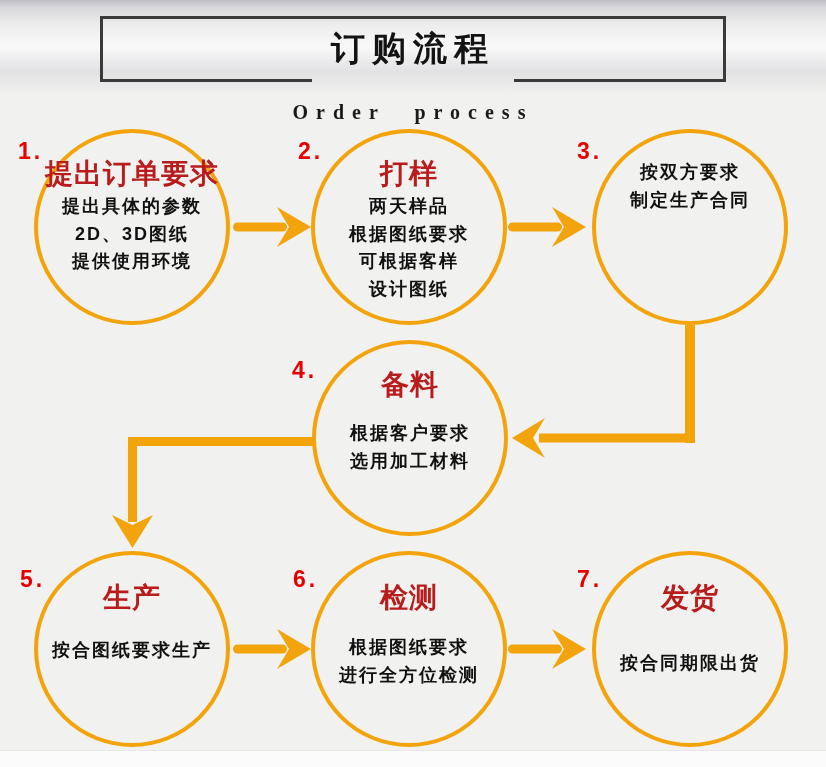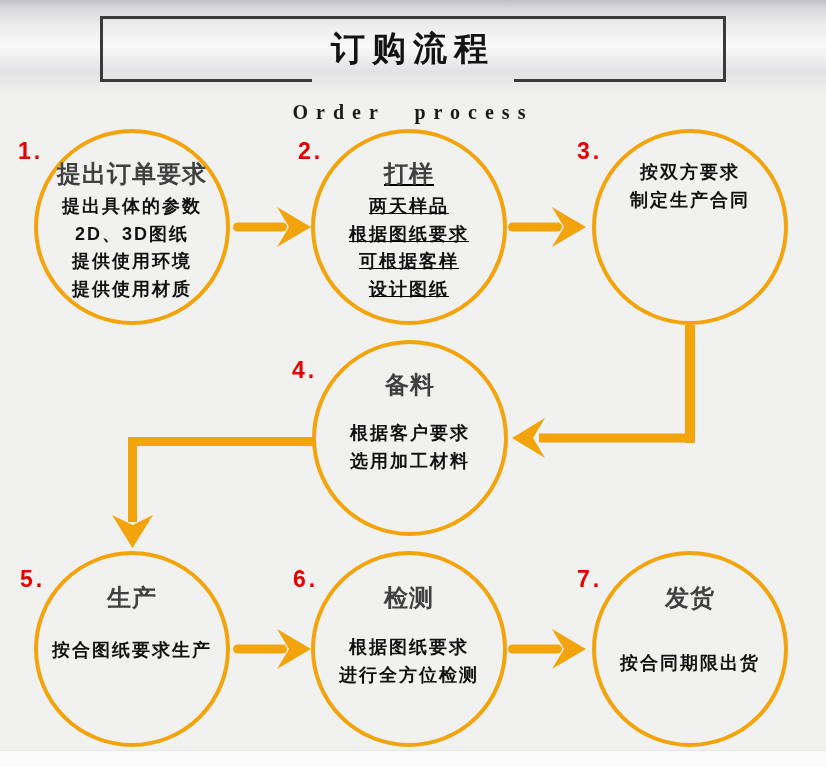--- a/index.html
+++ b/index.html
@@ -60,28 +60,28 @@
   .circle {
     position: absolute;
     width: 196px; height: 196px;
     border: 4px solid #F3A40C;
     border-radius: 50%;
     box-sizing: border-box;
     display: flex; flex-direction: column; align-items: center;
     text-align: center;
   }
   .c1 { left: 34px;  top: 129px; }
-  .c2 { left: 311px; top: 129px; text-decoration: underline; }
+  .c2 { left: 311px; top: 129px; }
   .c3 { left: 592px; top: 129px; }
   .c4 { left: 312px; top: 340px; }
   .c5 { left: 34px;  top: 551px; }
   .c6 { left: 311px; top: 551px; }
   .c7 { left: 592px; top: 551px; gap: 13px; }
   .step-title {
-    font-size: 24px; font-weight: bold; color: #404040;
+    font-size: 28px; font-weight: bold; color: #b91c1c;
     letter-spacing: 1px; line-height: 30px;
     white-space: nowrap;
   }
   .pt30 { padding-top: 26px; }
   .pt32 { padding-top: 28px; }
   .gap4  .step-title { margin-bottom: 4px; }
   .gap20 .step-title { margin-bottom: 20px; }
   .gap24 .step-title { margin-bottom: 24px; }
   .gap14 .step-title { margin-bottom: 21px; }
   .step-lines { display: flex; flex-direction: column; }
@@ -134,21 +134,20 @@
   <div class="step-num n5">5.</div>
   <div class="step-num n6">6.</div>
   <div class="step-num n7">7.</div>
 
   <div class="circle c1 pt30 gap4">
     <div class="step-title">提出订单要求</div>
     <div class="step-lines">
       <div class="step-line">提出具体的参数</div>
       <div class="step-line">2D、3D图纸</div>
       <div class="step-line">提供使用环境</div>
-      <div class="step-line">提供使用材质</div>
     </div>
   </div>
 
   <div class="circle c2 pt30 gap4">
     <div class="step-title">打样</div>
     <div class="step-lines">
       <div class="step-line">两天样品</div>
       <div class="step-line">根据图纸要求</div>
       <div class="step-line">可根据客样</div>
       <div class="step-line">设计图纸</div>

